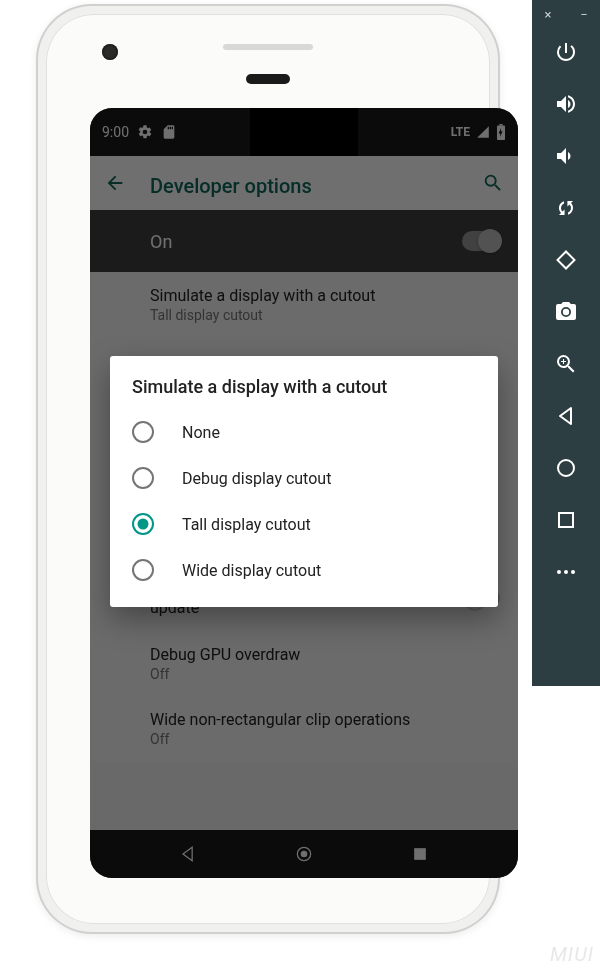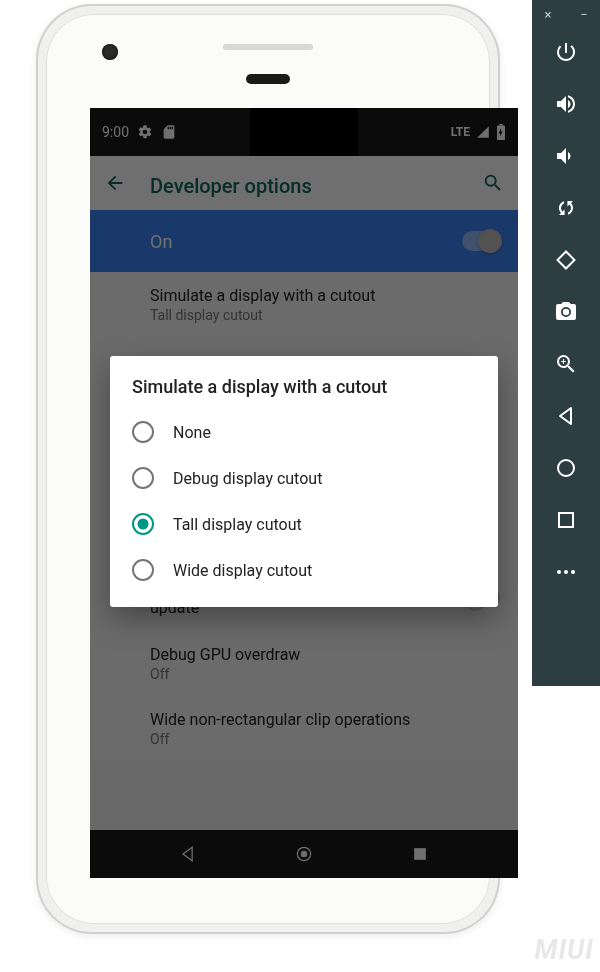--- a/index.html
+++ b/index.html
@@ -13,41 +13,41 @@
     .emu-btn svg { width: 24px; height: 24px; fill: #fff; }
     
     
     .phone-frame { position: absolute; left: 36px; top: 4px; width: 464px; height: 930px; background: #f0f0ef; border-radius: 56px; box-shadow: inset 0 0 0 2px #d0d0cf, 0 2px 8px rgba(0,0,0,0.08); }
     .phone-inner { position: absolute; left: 10px; top: 10px; right: 10px; bottom: 10px; background: #fbfbfa; border-radius: 48px; box-shadow: inset 0 0 0 1px #e0e0df; }
     .phone-camera { position: absolute; left: 66px; top: 40px; width: 16px; height: 16px; border-radius: 50%; background: #2a2a2a; box-shadow: inset 0 0 3px #000; }
     .phone-speaker-top { position: absolute; left: 50%; top: 40px; transform: translateX(-50%); width: 90px; height: 6px; border-radius: 3px; background: #d8d8d6; }
     .phone-sensor { position: absolute; left: 50%; top: 70px; transform: translateX(-50%); width: 44px; height: 10px; border-radius: 6px; background: #1a1a1a; }
     
     
-    .screen { position: absolute; left: 54px; top: 104px; width: 428px; height: 770px; background: #717171; overflow: hidden; }
+    .screen { position: absolute; left: 54px; top: 104px; width: 428px; height: 770px; background: #717171; overflow: hidden; border-radius: 22px; }
     .screen-inner { width: 100%; height: 100%; position: relative; }
     
     
     .bg-content { position: absolute; inset: 0; filter: brightness(0.75); background: #f2f2f2; }
     
     
     .status-bar { height: 48px; background: #1a1a1a; display: flex; align-items: center; justify-content: space-between; padding: 0 12px; color: #fff; font-size: 14px; position: relative; }
     .status-left { display: flex; align-items: center; gap: 8px; }
     .status-right { display: flex; align-items: center; gap: 6px; }
     .status-bar svg { fill: #fff; }
     .notch { position: absolute; left: 50%; top: 0; transform: translateX(-50%); width: 108px; height: 48px; background: #000; }
     
     
     .app-bar { height: 54px; background: #fff; display: flex; align-items: center; padding: 0 14px; gap: 24px; }
     .app-bar-title { color: #0f6a5a; font-size: 20px; font-weight: 500; flex: 1; margin-top: 6px; }
     .app-bar svg.back { fill: #0f6a5a; width: 22px; height: 22px; }
     .app-bar svg.search { fill: #0f6a5a; width: 22px; height: 22px; }
     
     
-    .toggle-row { height: 62px; background: #3b82f6; display: flex; align-items: center; padding: 0 18px 0 60px; color: #fff; font-size: 18px; justify-content: space-between; }
+    .toggle-row { height: 62px; background: #404040; display: flex; align-items: center; padding: 0 18px 0 60px; color: #fff; font-size: 18px; justify-content: space-between; }
     .switch { width: 38px; height: 20px; background: rgba(255,255,255,0.45); border-radius: 10px; position: relative; }
     .switch-thumb { position: absolute; right: -2px; top: -2px; width: 24px; height: 24px; background: #bdbdbd; border-radius: 50%; box-shadow: 0 1px 3px rgba(0,0,0,0.3); }
     
     
     .settings-list { background: #f5f5f5; }
     .setting-item { padding: 14px 20px 14px 60px; position: relative; }
     .setting-title { font-size: 16px; color: #222; }
     .setting-sub { font-size: 14px; color: #777; margin-top: 2px; }
     .setting-switch { position: absolute; right: 18px; top: 50%; transform: translateY(-50%); }
     .setting-switch .track { width: 34px; height: 16px; background: #bdbdbd; border-radius: 8px; position: relative; }
@@ -57,27 +57,27 @@
     
     .nav-bar { position: absolute; bottom: 0; left: 0; right: 0; height: 48px; background: #1a1a1a; display: flex; align-items: center; justify-content: space-around; padding: 0 40px; }
     .nav-bar svg { fill: #fff; width: 20px; height: 20px; }
     
     
     .scrim { position: absolute; inset: 0; background: rgba(0,0,0,0.42); }
     
     
     .dialog { position: absolute; left: 20px; right: 20px; top: 248px; background: #fff; border-radius: 3px; box-shadow: 0 12px 30px rgba(0,0,0,0.35); padding: 20px 0 14px 0; }
     .dialog-title { font-size: 18px; font-weight: 500; color: #222; padding: 0 22px 12px 22px; }
-    .dialog-option { display: flex; align-items: center; padding: 12px 22px; gap: 19px; cursor: pointer; }
+    .dialog-option { display: flex; align-items: center; padding: 12px 22px; gap: 28px; cursor: pointer; }
     .radio { width: 22px; height: 22px; border-radius: 50%; border: 2px solid #757575; flex-shrink: 0; position: relative; }
     .radio.selected { border-color: #009688; }
     .radio.selected::after { content: ''; position: absolute; left: 50%; top: 50%; transform: translate(-50%,-50%); width: 11px; height: 11px; border-radius: 50%; background: #009688; }
     .option-label { font-size: 16px; color: #222; }
     
-    .watermark { position: absolute; right: 6px; bottom: 6px; color: #d8d8d8; font-size: 27px; font-weight: 700; font-style: italic; letter-spacing: 1px; opacity: 0.6; }
+    .watermark { position: absolute; right: 6px; bottom: 6px; color: #d8d8d8; font-size: 20px; font-weight: 400; font-style: italic; letter-spacing: 1px; opacity: 0.6; }
   </style>
 </head>
 <body>
 
 <div class="emu-sidebar">
   <div class="emu-top-row">
     <span class="emu-top-btn">×</span>
     <span class="emu-top-btn">−</span>
   </div>
   <div class="emu-btn">

